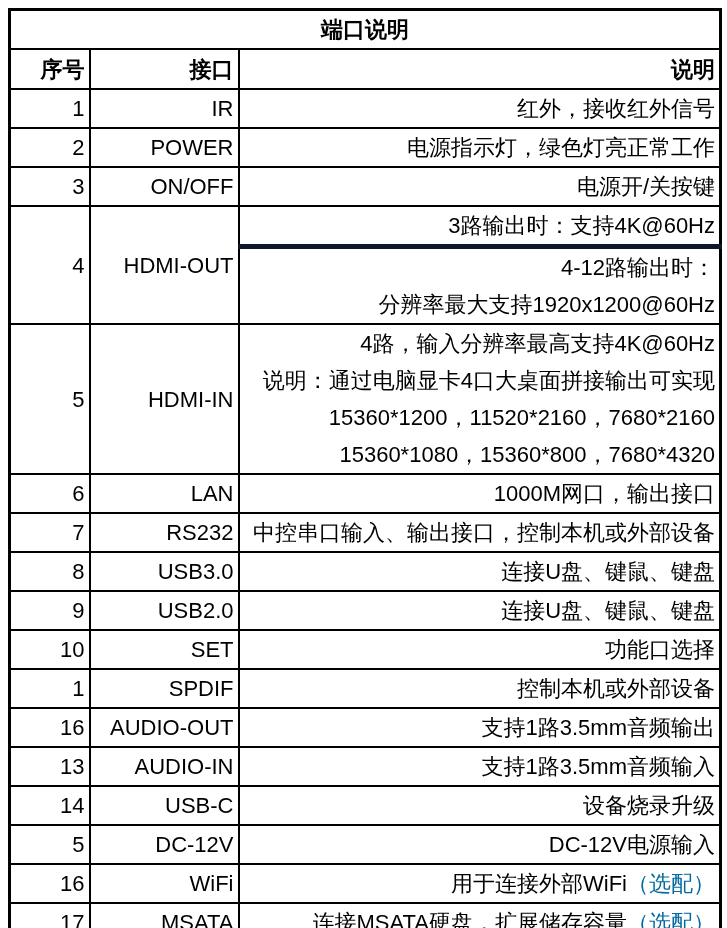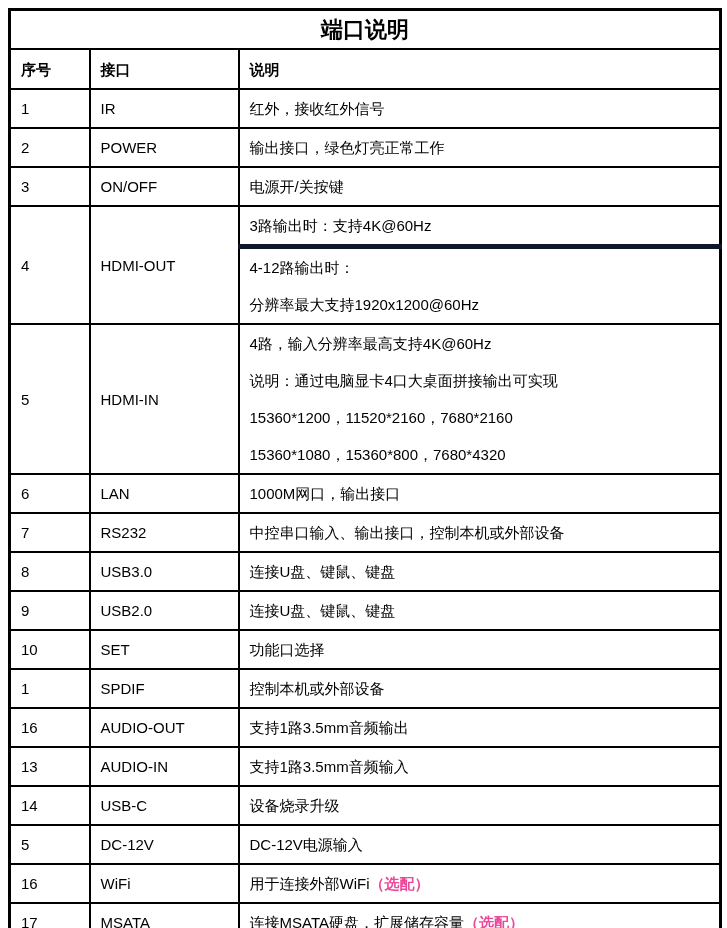--- a/index.html
+++ b/index.html
@@ -20,24 +20,25 @@
   }
   table.port-table {
     border-collapse: collapse;
     table-layout: fixed;
     width: 711px;
     border: 3px solid #000000;
   }
   table.port-table td {
     border: 2px solid #000000;
     padding: 0 4px 0 10px;
-    font-size: 15px;
+    font-size: 22px;
     line-height: 37px;
     vertical-align: middle;
     overflow: hidden;
+    text-align: right;
   }
   tr.title-row td {
     text-align: center;
     font-weight: bold;
     font-size: 22px;
     height: 37px;
     padding: 0;
   }
   tr.header-row td {
     font-weight: bold;
@@ -48,22 +49,21 @@
     white-space: nowrap;
   }
   tr.sub-row td {
     border-top: 5px solid #0f172a;
   }
   .desc-line {
     line-height: 37px;
     white-space: nowrap;
   }
   .optional {
-    color: #ec4899;
-    font-weight: bold;
+    color: #0369a1;
   }
 </style>
 </head>
 <body>
 
 <div class="page">
   <table class="port-table">
     <colgroup>
       <col style="width:80px">
       <col style="width:149px">
@@ -83,21 +83,21 @@
           <td class="cell-no" rowspan="1">1</td>
           <td class="cell-port" rowspan="1">IR</td>
           <td class="cell-desc">
             <div class="desc-line"><span>红外，接收红外信号</span></div>
           </td>
         </tr>
         <tr class="data-row">
           <td class="cell-no" rowspan="1">2</td>
           <td class="cell-port" rowspan="1">POWER</td>
           <td class="cell-desc">
-            <div class="desc-line"><span>输出接口，绿色灯亮正常工作</span></div>
+            <div class="desc-line"><span>电源指示灯，绿色灯亮正常工作</span></div>
           </td>
         </tr>
         <tr class="data-row">
           <td class="cell-no" rowspan="1">3</td>
           <td class="cell-port" rowspan="1">ON/OFF</td>
           <td class="cell-desc">
             <div class="desc-line"><span>电源开/关按键</span></div>
           </td>
         </tr>
         <tr class="data-row">

